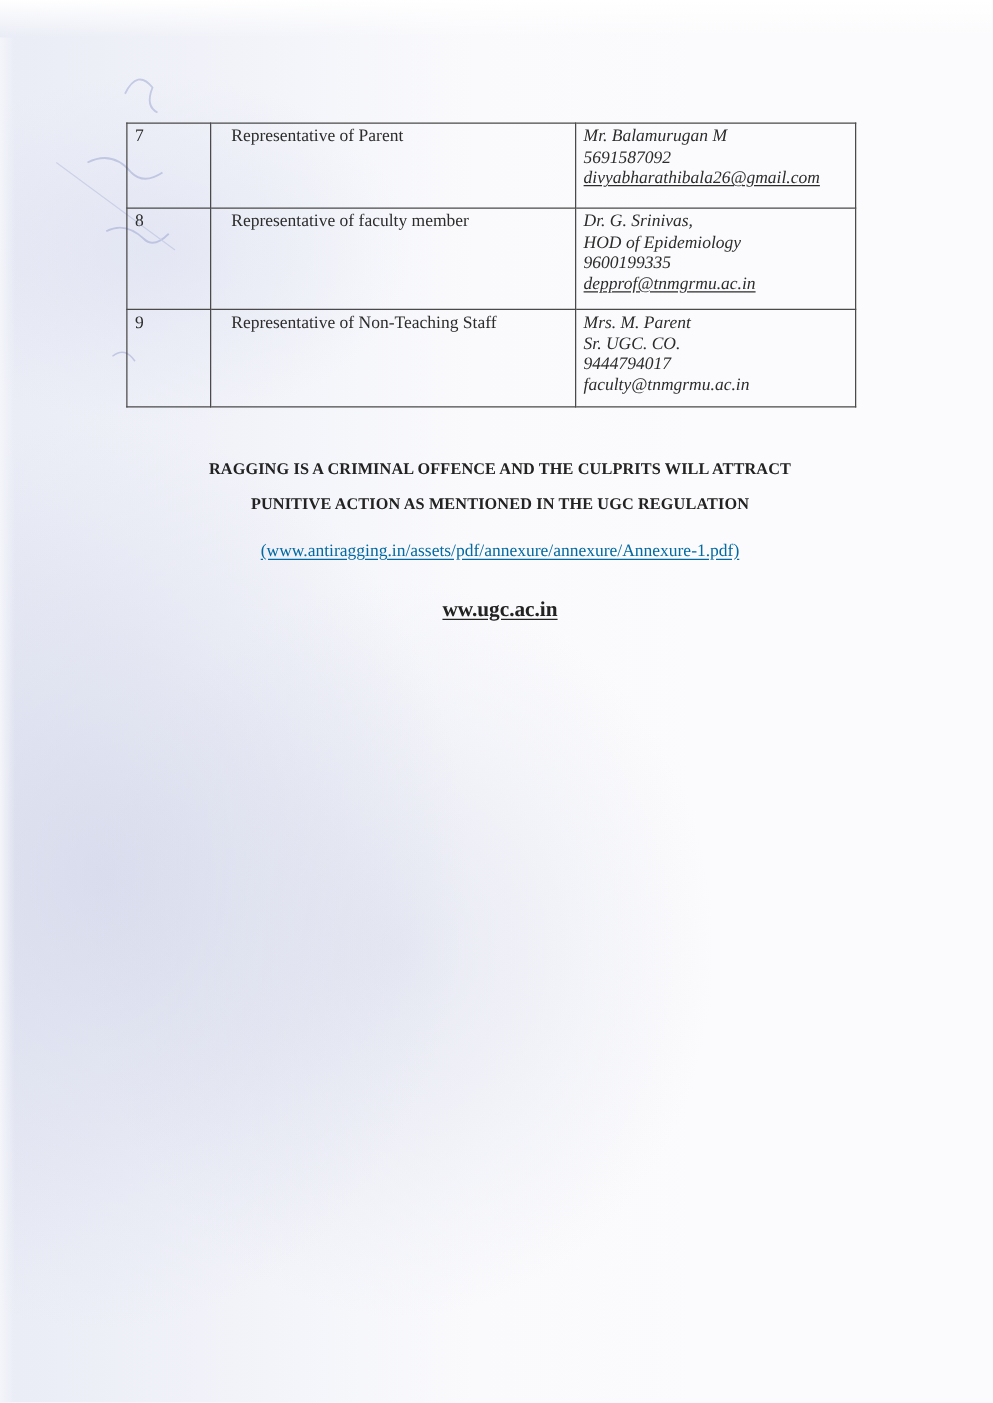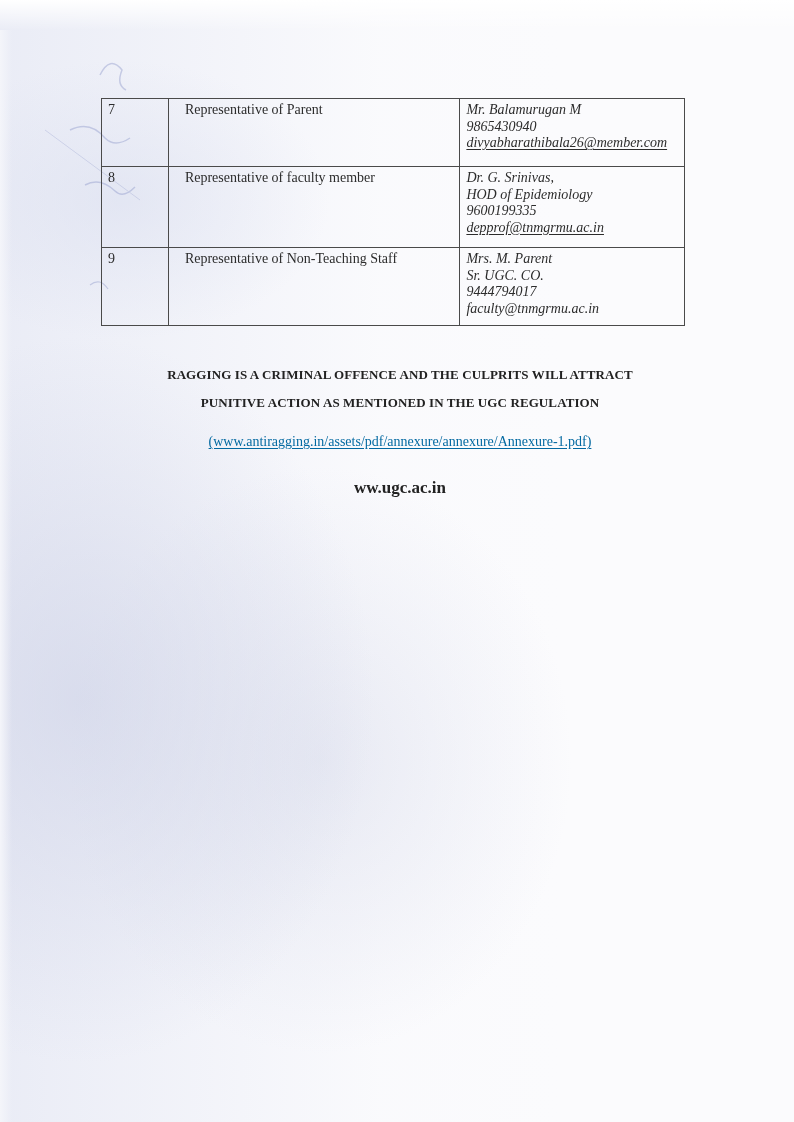--- a/index.html
+++ b/index.html
@@ -95,20 +95,21 @@
     }
     .ugc-link {
       position: absolute;
       left: 100px;
       width: 600px;
       top: 478px;
       text-align: center;
       font-size: 17px;
       font-weight: bold;
       color: #222;
+      text-decoration: underline;
       text-underline-offset: 2px;
     }
   </style>
 </head>
 <body>
 
 <div class="scan-bg"></div>
 <div class="scan-top-edge"></div>
 <div class="scan-left-edge"></div>
 
@@ -120,22 +121,22 @@
   <path d="M50 250 q10 -8 18 4" fill="none" stroke="#7a86c0" stroke-width="1.2"></path>
 </svg>
 
 <table class="members-table">
   <tbody>
       <tr class="row-7">
     <td class="col-no">7</td>
     <td class="col-role">Representative of Parent</td>
     <td class="col-contact">
       <span class="contact-line">Mr. Balamurugan M</span>
-      <span class="contact-line">9865430940</span>
-      <span class="contact-line contact-email underlined">divyabharathibala26@member.com</span>
+      <span class="contact-line">5691587092</span>
+      <span class="contact-line contact-email underlined">divyabharathibala26@gmail.com</span>
     </td>
   </tr>
   <tr class="row-8">
     <td class="col-no">8</td>
     <td class="col-role">Representative of faculty member</td>
     <td class="col-contact">
       <span class="contact-line">Dr. G. Srinivas,</span>
       <span class="contact-line">HOD of Epidemiology</span>
       <span class="contact-line">9600199335</span>
       <span class="contact-line contact-email underlined">depprof@tnmgrmu.ac.in</span>

